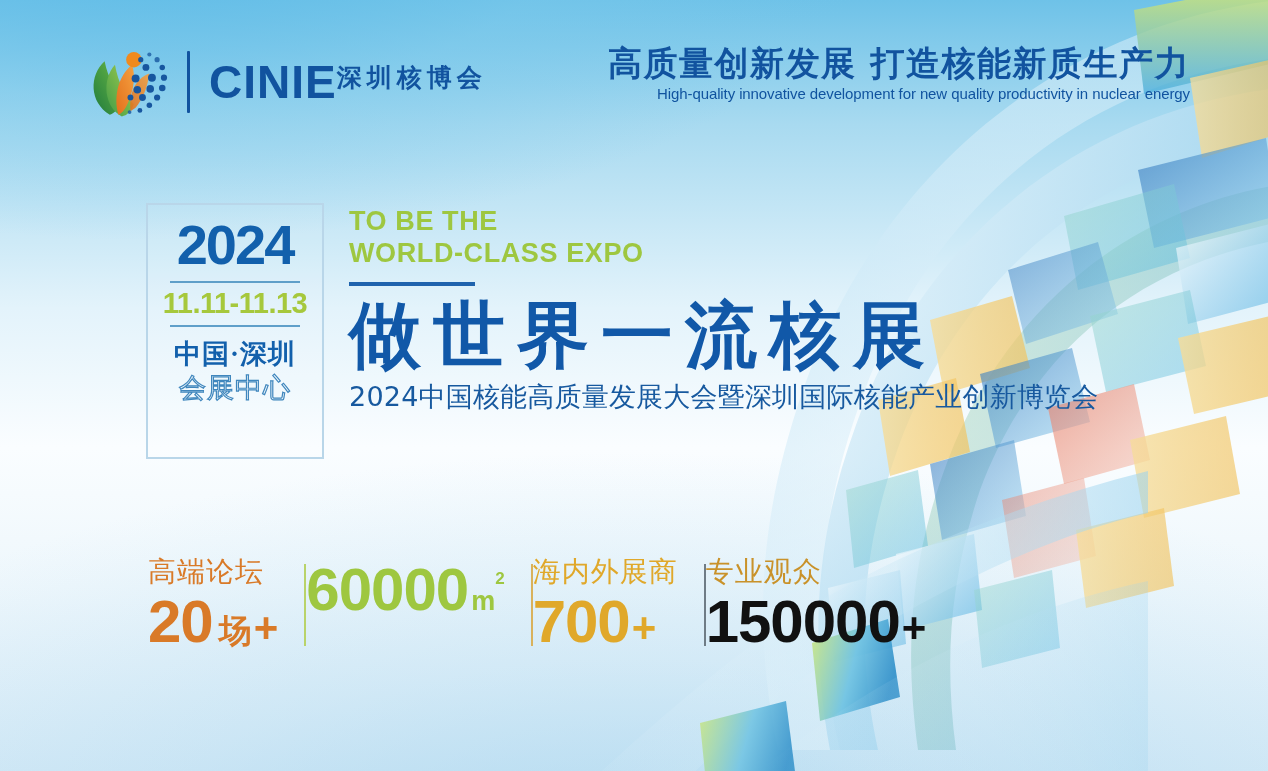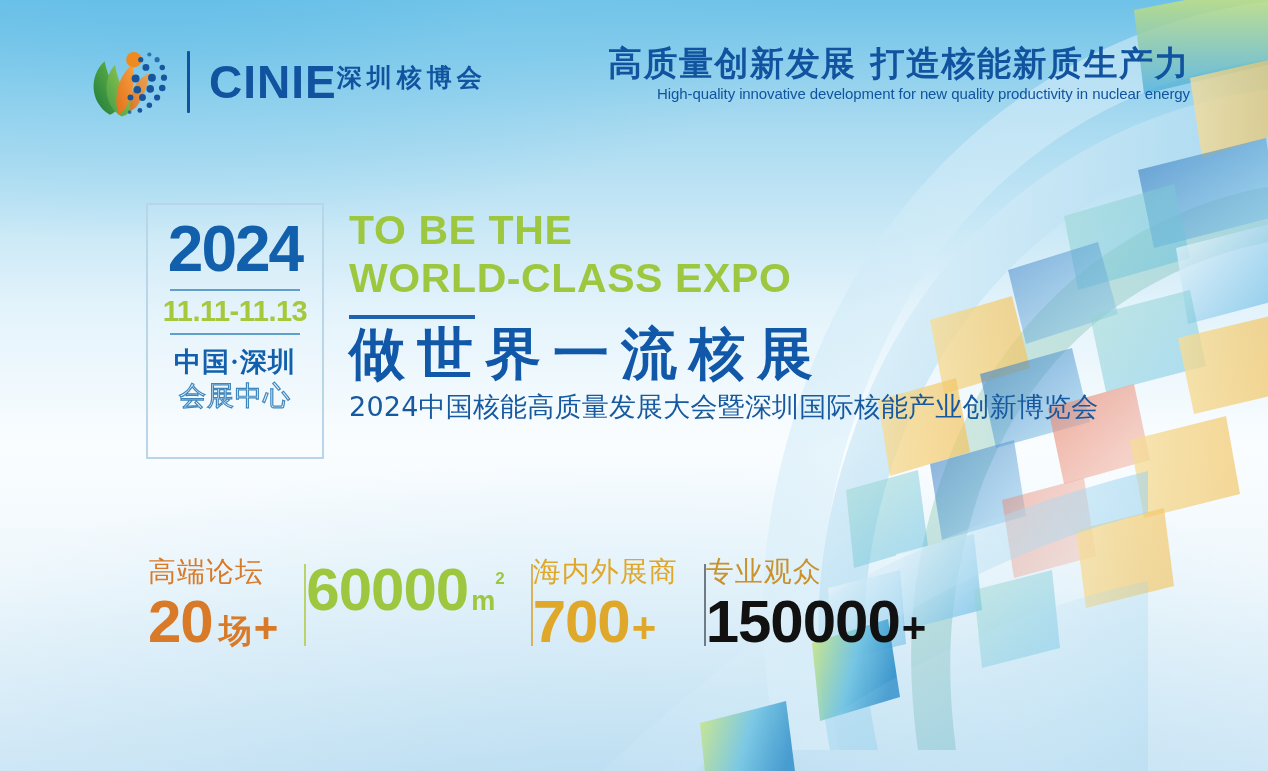--- a/index.html
+++ b/index.html
@@ -52,21 +52,21 @@
 
   
   .datebox{
     position:absolute;left:146px;top:203px;width:178px;height:256px;
     border:2px solid #b9d6e9;background:rgba(255,255,255,.06);
     display:flex;flex-direction:column;align-items:center;
     box-sizing:border-box;padding-top:12px;
   }
   .db-year{
     font-family:"Liberation Sans","DejaVu Sans",sans-serif;font-weight:bold;
-    font-size:64px;line-height:1;color:#1260ac;letter-spacing:-2px;
+    font-size:56px;line-height:1;color:#1260ac;letter-spacing:-2px;
   }
   .db-rule{width:130px;height:2px;background:#5f9fc9;margin:8px 0 6px;}
   .db-date{
     font-family:"Liberation Sans","DejaVu Sans",sans-serif;font-weight:bold;
     font-size:29px;line-height:1;color:#a6c83c;letter-spacing:-0.5px;
   }
   .db-rule2{width:130px;height:2px;background:#5f9fc9;margin:7px 0 12px;}
   .db-city{
     font-family:Liberation Serif, serif;font-weight:bold;font-size:27px;
     line-height:1.18;color:#1260ac;letter-spacing:1px;
@@ -74,28 +74,28 @@
   .db-venue{
     font-family:"DejaVu Sans",sans-serif;font-weight:normal;font-size:27px;
     line-height:1.25;letter-spacing:1px;
     color:transparent;-webkit-text-stroke:1.2px #3f86bd;
   }
 
   
   .headline{position:absolute;left:349px;top:206px;}
   .hl-en{
     font-family:"Liberation Sans","DejaVu Sans",sans-serif;font-weight:bold;
-    color:#9ec740;font-size:41px;line-height:1.18;letter-spacing:.6px;
+    color:#9ec740;font-size:27px;line-height:1.18;letter-spacing:.6px;
     font-stretch:condensed;
   }
   .hl-rule{width:126px;height:4px;background:#1f63ad;margin:12px 0 2px;}
   .hl-cn{
     font-family:"DejaVu Sans",sans-serif;font-weight:bold;
-    font-size:56px;line-height:1.04;color:#1158a8;letter-spacing:12px;
-    margin-top:6px;white-space:nowrap;
+    font-size:72px;line-height:1.04;color:#1158a8;letter-spacing:12px;
+    margin-top:12px;white-space:nowrap;
   }
   .hl-sub{
     font-family:"DejaVu Sans",sans-serif;font-weight:normal;
     font-size:27px;color:#17599f;letter-spacing:.2px;margin-top:6px;
     white-space:nowrap;
   }
 
   
   .stats{position:absolute;left:148px;top:556px;display:flex;align-items:flex-start;}
   .stat{position:relative;padding-right:26px;}

